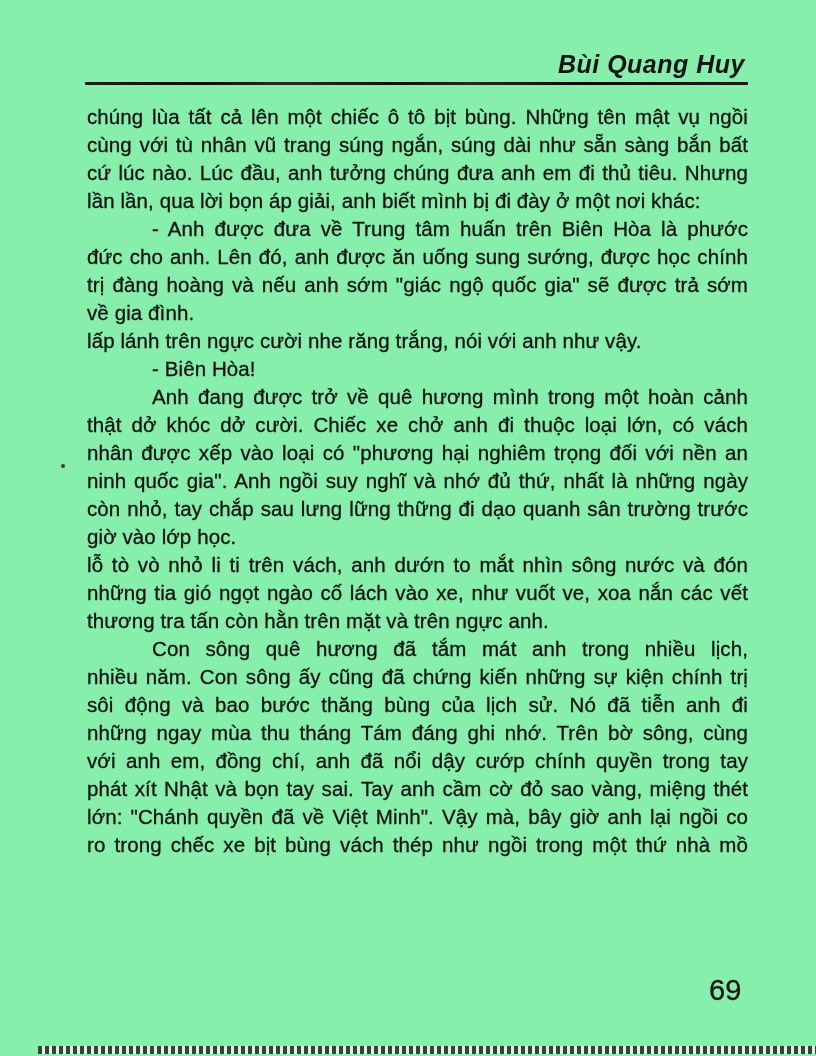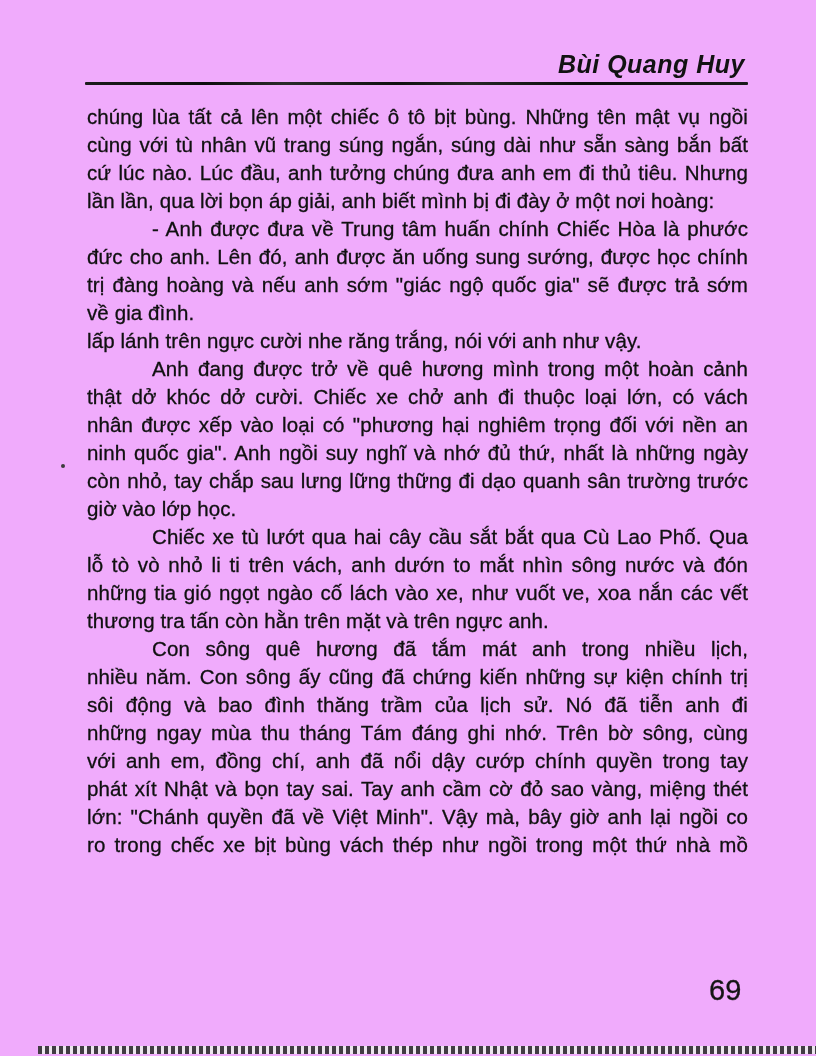--- a/index.html
+++ b/index.html
@@ -4,21 +4,21 @@
 <style>
   html, body {
     margin: 0;
     padding: 0;
     background: #e8e8e8;
   }
   .page {
     position: relative;
     width: 816px;
     height: 1056px;
-    background: #f0abfc;
+    background: #86efac;
     font-family: "Liberation Sans", sans-serif;
     color: #101010;
     overflow: hidden;
     margin: 0 auto;
   }
   .running-header {
     position: absolute;
     top: 50px;
     right: 71px;
     font-size: 25px;
@@ -92,39 +92,39 @@
 <body>
 
 <div class="page">
   <div class="running-header">Bùi Quang Huy</div>
   <div class="header-rule"></div>
 
   <main class="body-text" id="paragraphs">
       <div class="line">chúng lùa tất cả lên một chiếc ô tô bịt bùng. Những tên mật vụ ngồi</div>
       <div class="line">cùng với tù nhân vũ trang súng ngắn, súng dài như sẵn sàng bắn bất</div>
       <div class="line">cứ lúc nào. Lúc đầu, anh tưởng chúng đưa anh em đi thủ tiêu. Nhưng</div>
-      <div class="line last">lần lần, qua lời bọn áp giải, anh biết mình bị đi đày ở một nơi hoàng:</div>
-      <div class="line indent">- Anh được đưa về Trung tâm huấn chính Chiếc Hòa là phước</div>
+      <div class="line last">lần lần, qua lời bọn áp giải, anh biết mình bị đi đày ở một nơi khác:</div>
+      <div class="line indent">- Anh được đưa về Trung tâm huấn trên Biên Hòa là phước</div>
       <div class="line">đức cho anh. Lên đó, anh được ăn uống sung sướng, được học chính</div>
       <div class="line">trị đàng hoàng và nếu anh sớm "giác ngộ quốc gia" sẽ được trả sớm</div>
       <div class="line last">về gia đình.</div>
       <div class="line last">lấp lánh trên ngực cười nhe răng trắng, nói với anh như vậy.</div>
+      <div class="line last indent">- Biên Hòa!</div>
       <div class="line indent">Anh đang được trở về quê hương mình trong một hoàn cảnh</div>
       <div class="line">thật dở khóc dở cười. Chiếc xe chở anh đi thuộc loại lớn, có vách</div>
       <div class="line">nhân được xếp vào loại có "phương hại nghiêm trọng đối với nền an</div>
       <div class="line">ninh quốc gia". Anh ngồi suy nghĩ và nhớ đủ thứ, nhất là những ngày</div>
       <div class="line">còn nhỏ, tay chắp sau lưng lững thững đi dạo quanh sân trường trước</div>
       <div class="line last">giờ vào lớp học.</div>
-      <div class="line indent">Chiếc xe tù lướt qua hai cây cầu sắt bắt qua Cù Lao Phố. Qua</div>
       <div class="line">lỗ tò vò nhỏ li ti trên vách, anh dướn to mắt nhìn sông nước và đón</div>
       <div class="line">những tia gió ngọt ngào cố lách vào xe, như vuốt ve, xoa nắn các vết</div>
       <div class="line last">thương tra tấn còn hằn trên mặt và trên ngực anh.</div>
       <div class="line indent">Con sông quê hương đã tắm mát anh trong nhiều lịch,</div>
       <div class="line">nhiều năm. Con sông ấy cũng đã chứng kiến những sự kiện chính trị</div>
-      <div class="line">sôi động và bao đình thăng trầm của lịch sử. Nó đã tiễn anh đi</div>
+      <div class="line">sôi động và bao bước thăng bùng của lịch sử. Nó đã tiễn anh đi</div>
       <div class="line">những ngay mùa thu tháng Tám đáng ghi nhớ. Trên bờ sông, cùng</div>
       <div class="line">với anh em, đồng chí, anh đã nổi dậy cướp chính quyền trong tay</div>
       <div class="line">phát xít Nhật và bọn tay sai. Tay anh cầm cờ đỏ sao vàng, miệng thét</div>
       <div class="line">lớn: "Chánh quyền đã về Việt Minh". Vậy mà, bây giờ anh lại ngồi co</div>
       <div class="line">ro trong chếc xe bịt bùng vách thép như ngồi trong một thứ nhà mồ</div>
     </main>
 
   <div class="page-number">69</div>
 
   <div class="scan-dot"></div>

